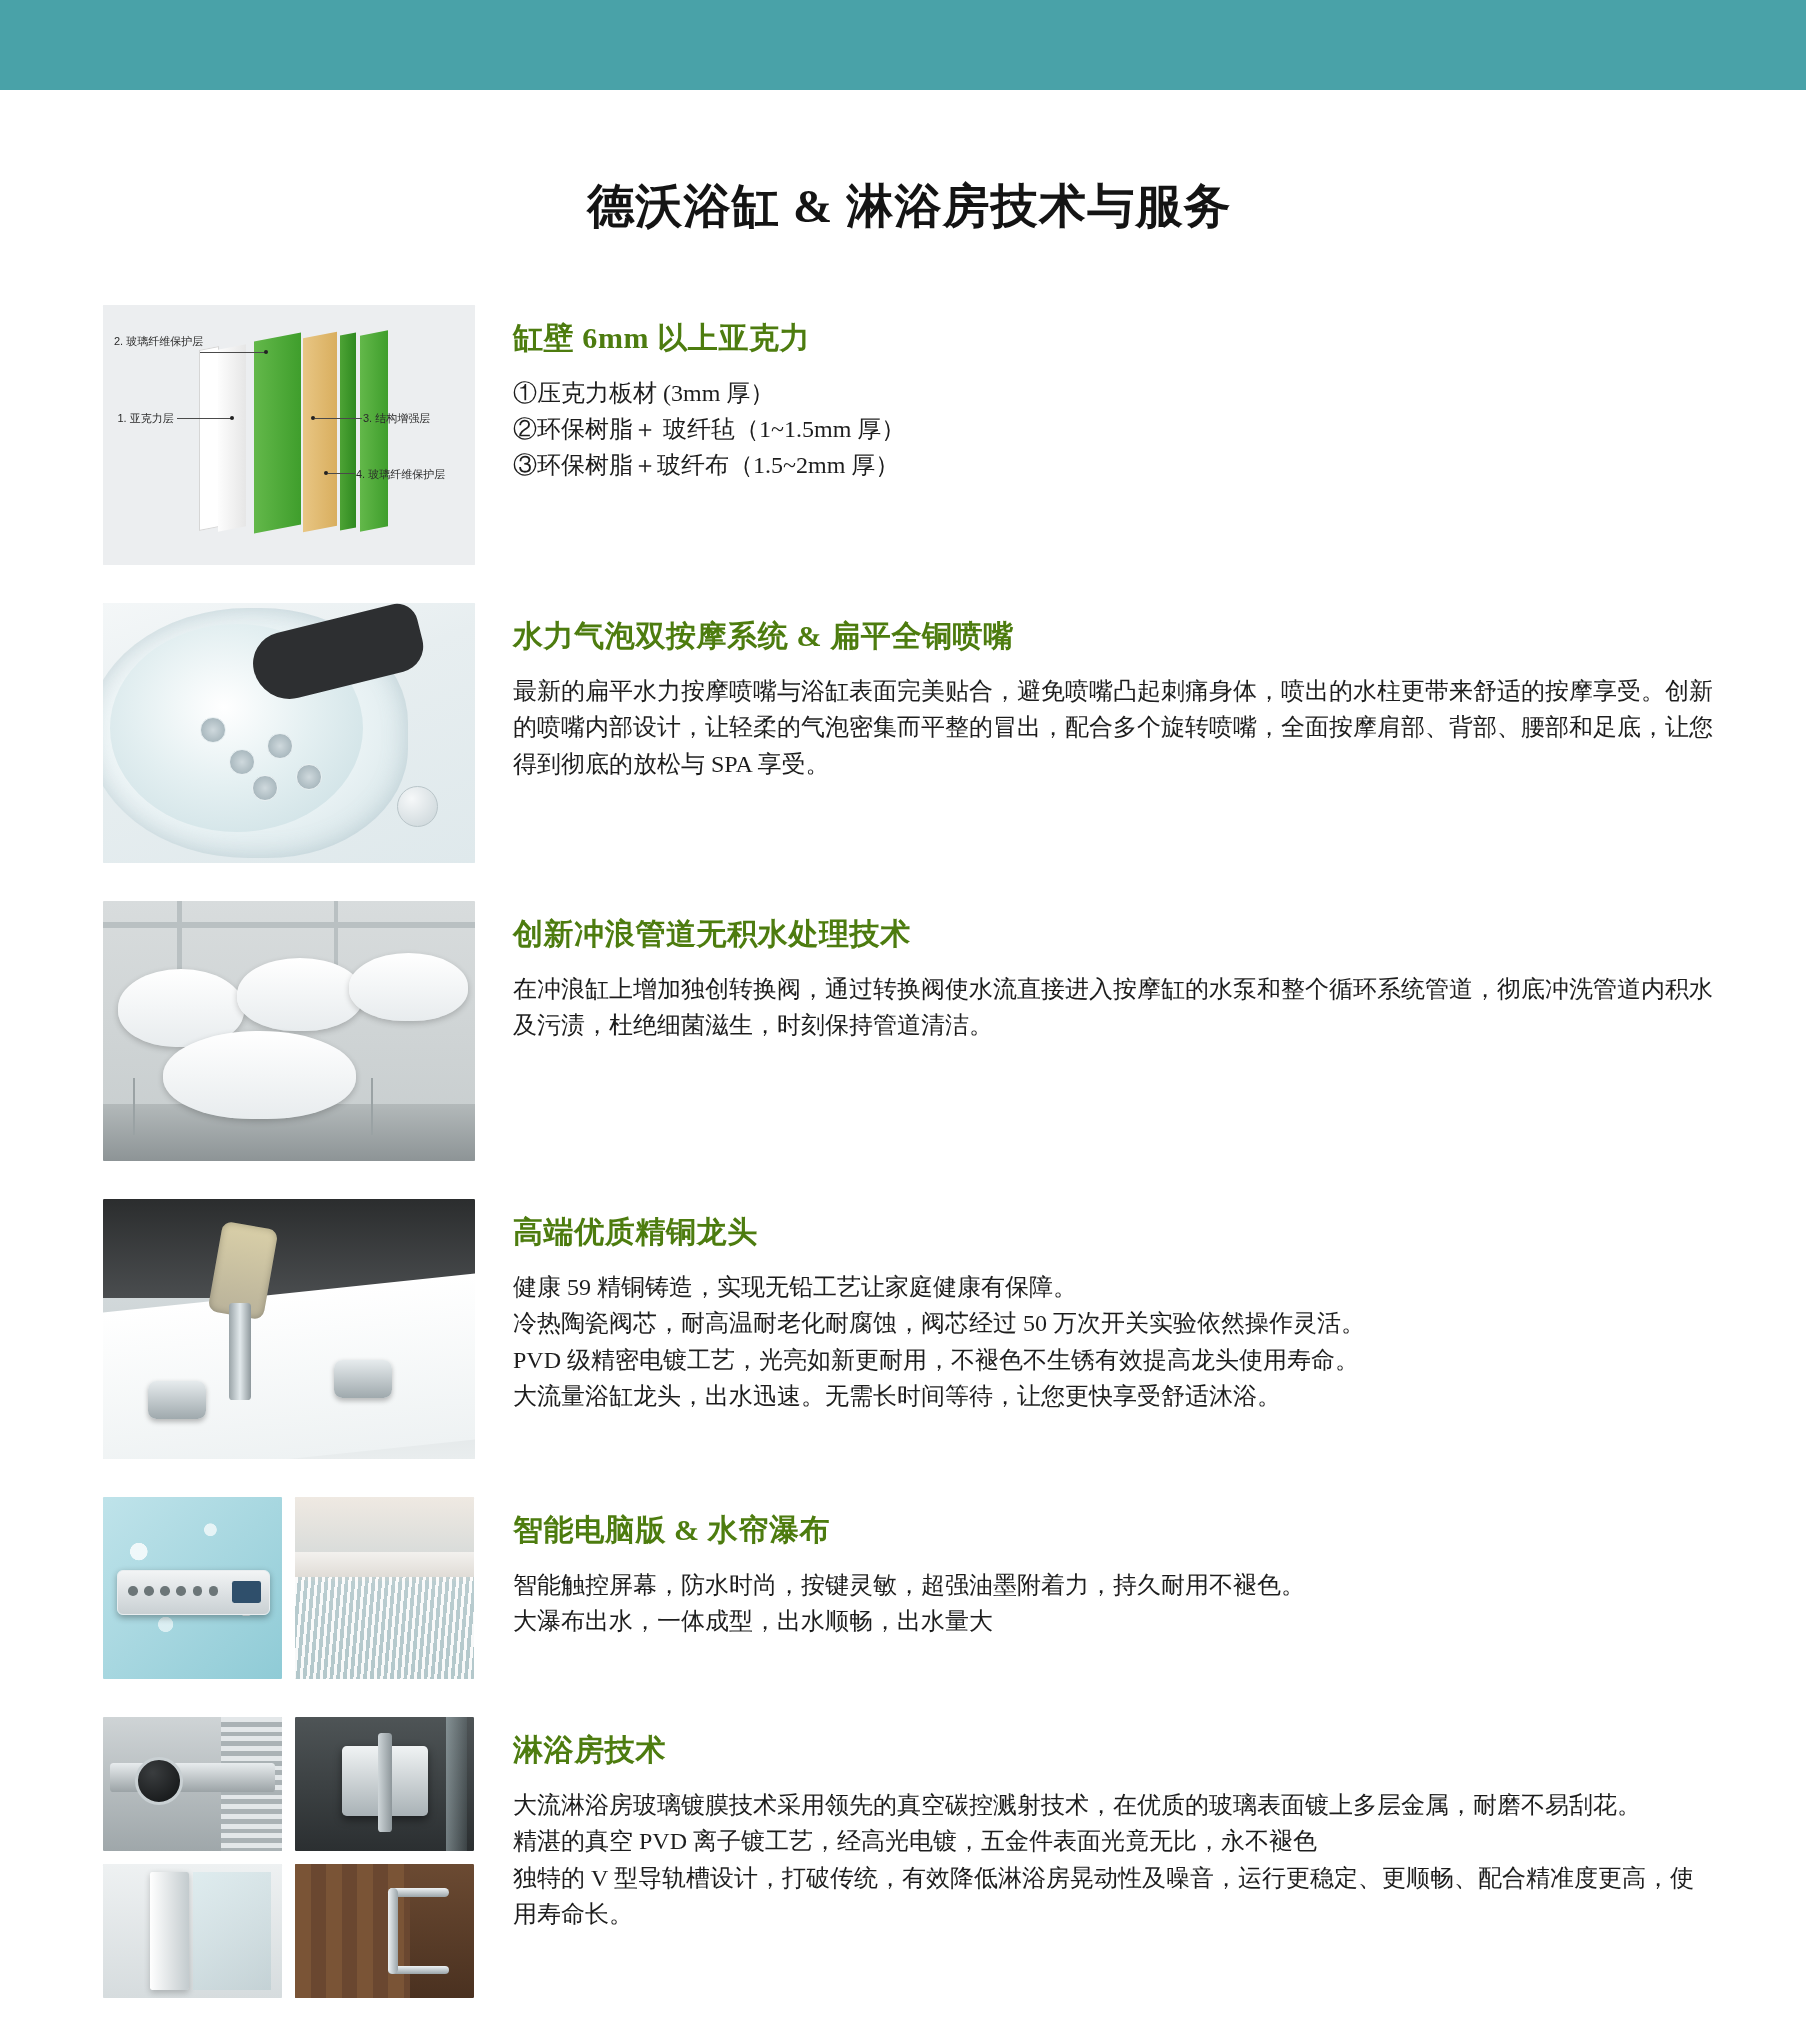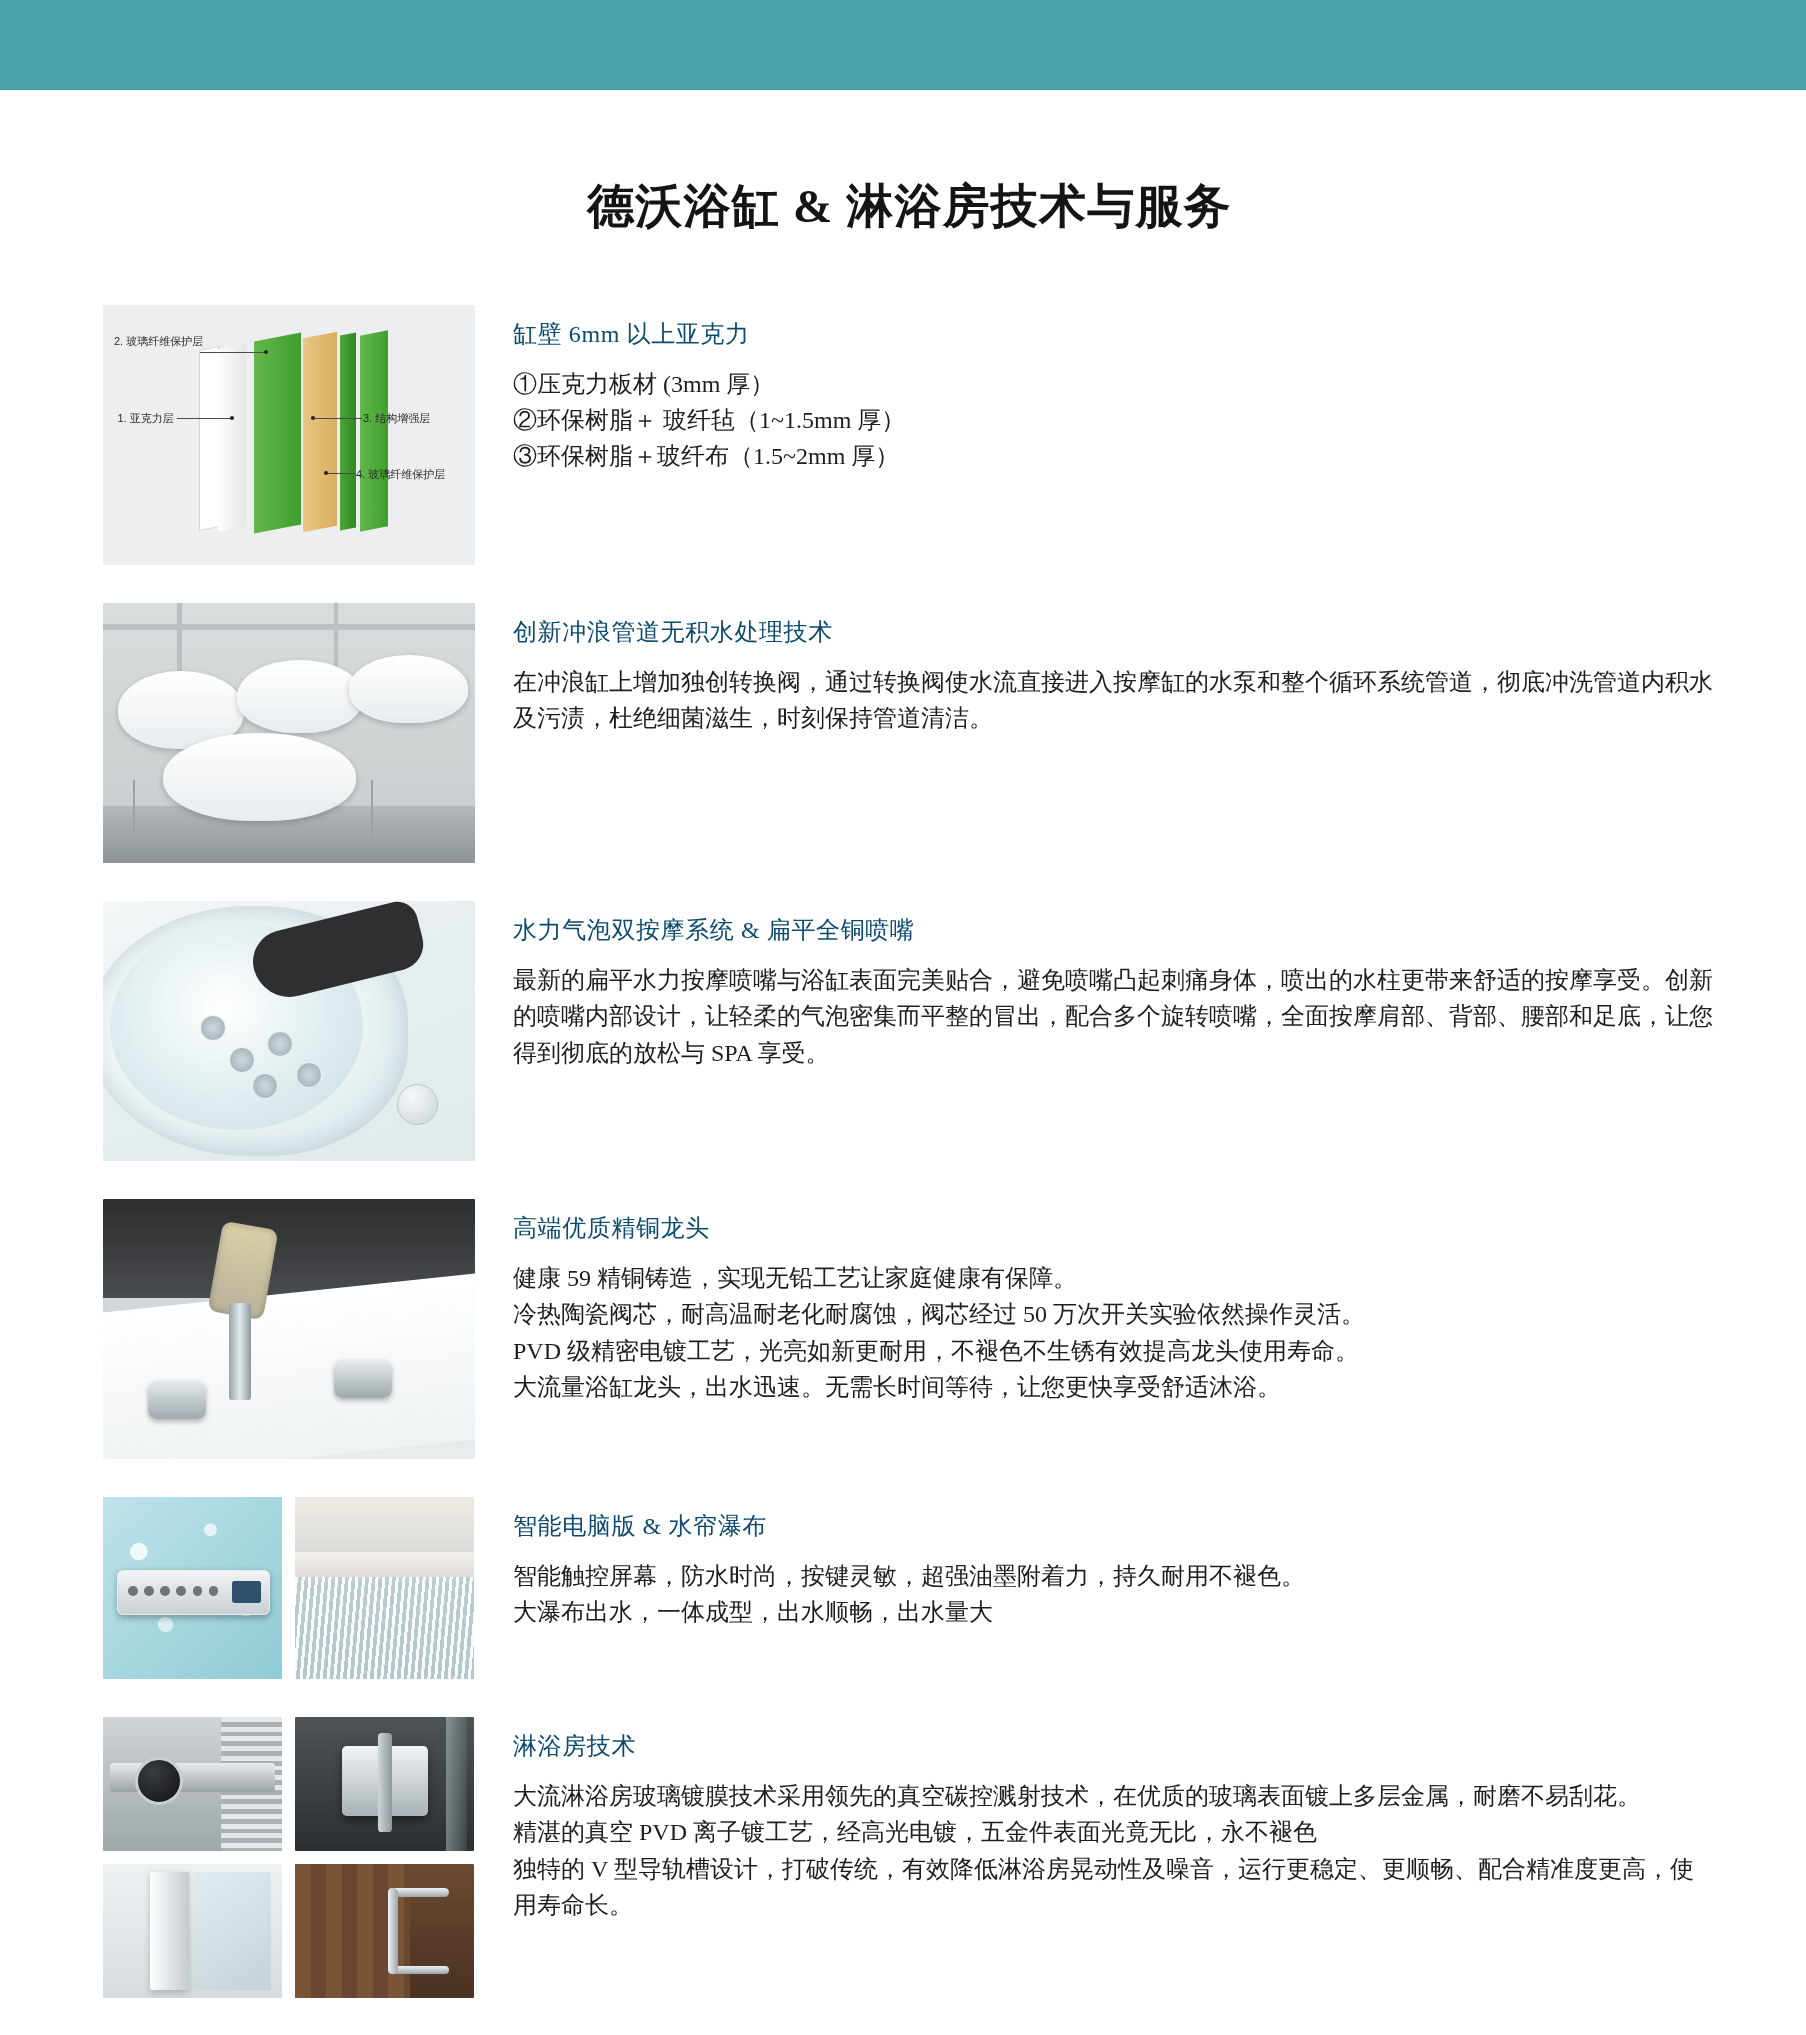--- a/index.html
+++ b/index.html
@@ -81,24 +81,24 @@
     overflow: hidden;
     position: relative;
     border-radius: 1.2px;
     background: #e2e6e8;
   }
   .body-col {
     flex: 1 1 auto;
     padding-top: 13.3px;
   }
   .sec-title {
-    font-size: 24px;
-    font-weight: normal;
+    font-size: 30px;
+    font-weight: bold;
     margin: 0 0 15.7px 0;
-    color: #0c4a6e;
+    color: #4d7c0f;
     letter-spacing: 0.6px;
   }
   .sec-body {
     font-size: 24px;
     line-height: 1.52;
     color: #1d1d1d;
     margin: 0;
   }
   .sec-body .ln {
     display: block;
@@ -398,20 +398,42 @@
           </div>
         </div>
       </div>
       <div class="body-col">
         <div class="sec-title">缸壁 6mm 以上亚克力</div>
         <div class="sec-body">
           <span class="list-line">①压克力板材 (3mm 厚）</span>
           <span class="list-line">②环保树脂＋ 玻纤毡（1~1.5mm 厚）</span>
           <span class="list-line">③环保树脂＋玻纤布（1.5~2mm 厚）</span>
         </div>
+      </div>
+    </div>
+
+    <div class="section">
+      <div class="media">
+        <div class="media-single">
+          <div class="ph ph-tub">
+            <div class="basin"></div>
+            <div class="water"></div>
+            <div class="pillow"></div>
+            <div class="jet" style="left:26%; top:44%;"></div>
+            <div class="jet" style="left:34%; top:56%;"></div>
+            <div class="jet" style="left:44%; top:50%;"></div>
+            <div class="jet" style="left:40%; top:66%;"></div>
+            <div class="jet" style="left:52%; top:62%;"></div>
+            <div class="knob"></div>
+          </div>
+        </div>
+      </div>
+      <div class="body-col">
+        <div class="sec-title">水力气泡双按摩系统 &amp; 扁平全铜喷嘴</div>
+        <p class="sec-body">最新的扁平水力按摩喷嘴与浴缸表面完美贴合，避免喷嘴凸起刺痛身体，喷出的水柱更带来舒适的按摩享受。创新的喷嘴内部设计，让轻柔的气泡密集而平整的冒出，配合多个旋转喷嘴，全面按摩肩部、背部、腰部和足底，让您得到彻底的放松与 SPA 享受。</p>
       </div>
     </div>
 
     <div class="section">
       <div class="media">
         <div class="media-single">
           <div class="ph ph-factory">
             <div class="beam" style="left:0; top:8%; width:100%; height:6px;"></div>
             <div class="beam" style="left:20%; top:0; width:4.8px; height:30%;"></div>
             <div class="beam" style="left:62%; top:0; width:4.8px; height:30%;"></div>
@@ -421,42 +443,20 @@
             <div class="tubw" style="left:66%; top:20%; width:32%; height:26%;"></div>
             <div class="tubw" style="left:16%; top:50%; width:52%; height:34%;"></div>
             <div class="rail" style="left:8%; bottom:10%; width:2.4px; height:22%;"></div>
             <div class="rail" style="left:72%; bottom:10%; width:2.4px; height:22%;"></div>
           </div>
         </div>
       </div>
       <div class="body-col">
         <div class="sec-title">创新冲浪管道无积水处理技术</div>
         <p class="sec-body">在冲浪缸上增加独创转换阀，通过转换阀使水流直接进入按摩缸的水泵和整个循环系统管道，彻底冲洗管道内积水及污渍，杜绝细菌滋生，时刻保持管道清洁。</p>
-      </div>
-    </div>
-
-    <div class="section">
-      <div class="media">
-        <div class="media-single">
-          <div class="ph ph-tub">
-            <div class="basin"></div>
-            <div class="water"></div>
-            <div class="pillow"></div>
-            <div class="jet" style="left:26%; top:44%;"></div>
-            <div class="jet" style="left:34%; top:56%;"></div>
-            <div class="jet" style="left:44%; top:50%;"></div>
-            <div class="jet" style="left:40%; top:66%;"></div>
-            <div class="jet" style="left:52%; top:62%;"></div>
-            <div class="knob"></div>
-          </div>
-        </div>
-      </div>
-      <div class="body-col">
-        <div class="sec-title">水力气泡双按摩系统 &amp; 扁平全铜喷嘴</div>
-        <p class="sec-body">最新的扁平水力按摩喷嘴与浴缸表面完美贴合，避免喷嘴凸起刺痛身体，喷出的水柱更带来舒适的按摩享受。创新的喷嘴内部设计，让轻柔的气泡密集而平整的冒出，配合多个旋转喷嘴，全面按摩肩部、背部、腰部和足底，让您得到彻底的放松与 SPA 享受。</p>
       </div>
     </div>
 
     <div class="section">
       <div class="media">
         <div class="media-single">
           <div class="ph ph-faucet">
             <div class="dark"></div>
             <div class="deck"></div>
             <div class="hand"></div>

